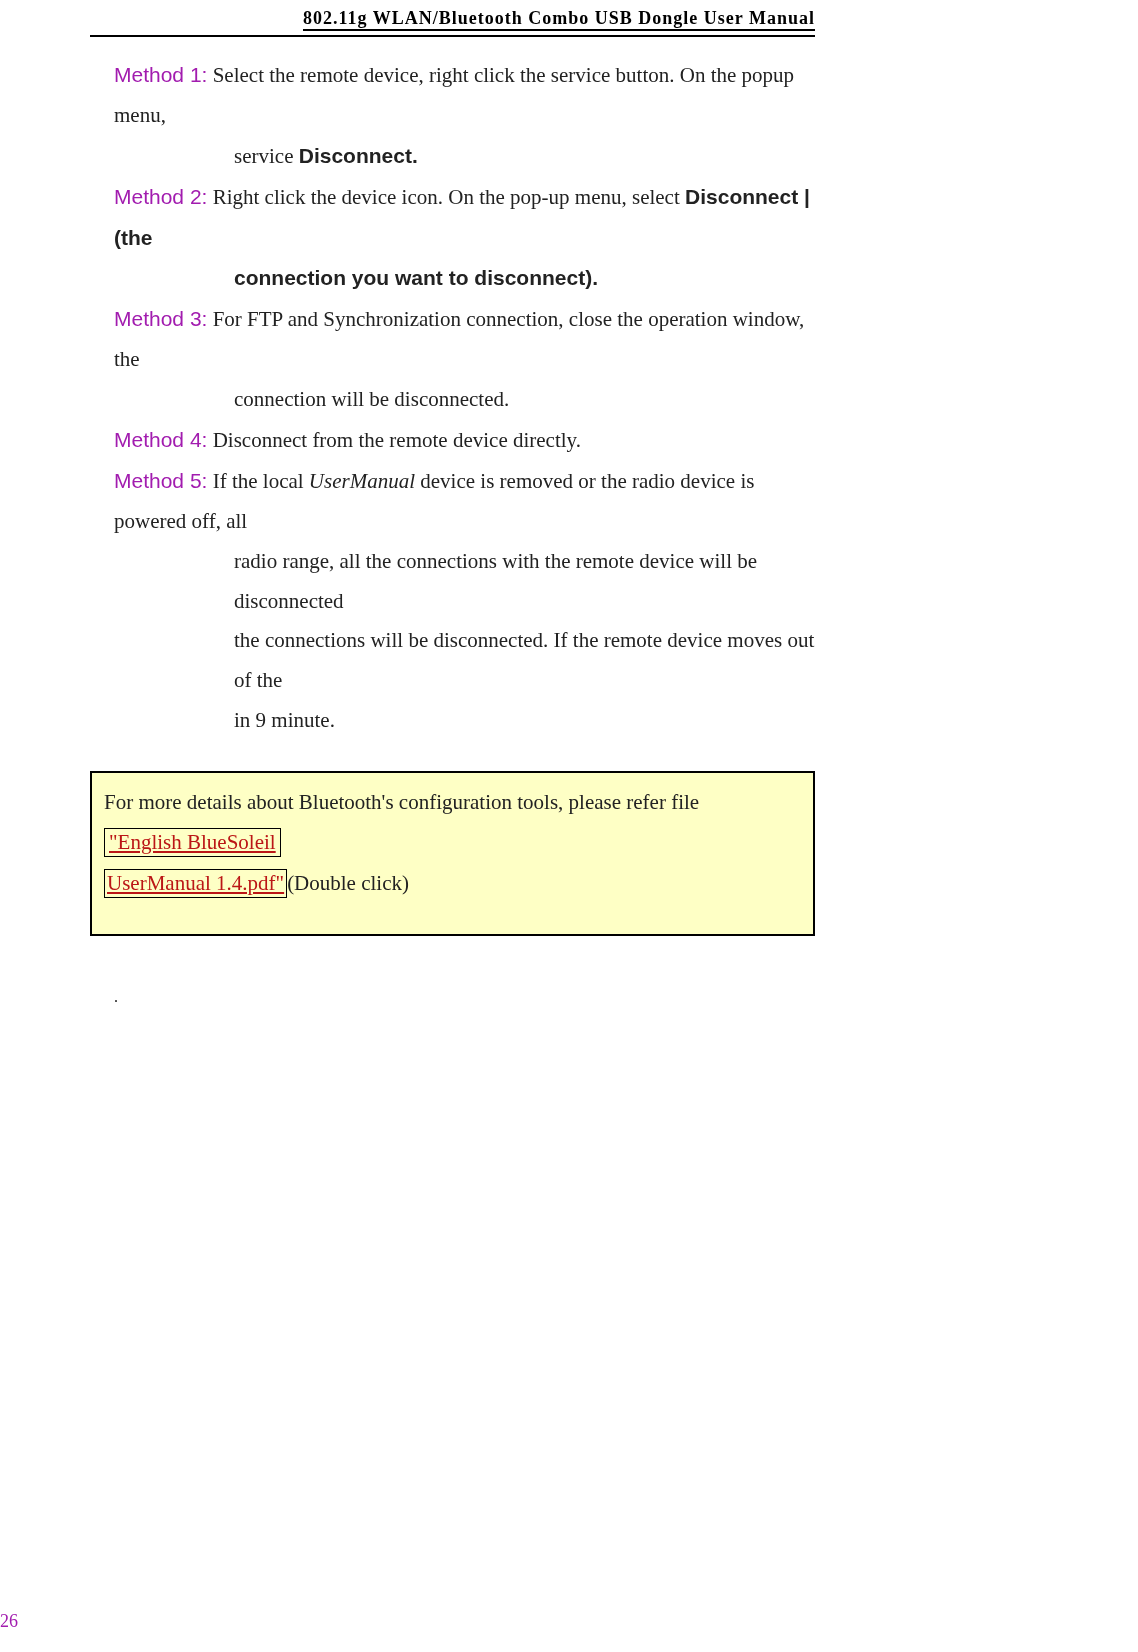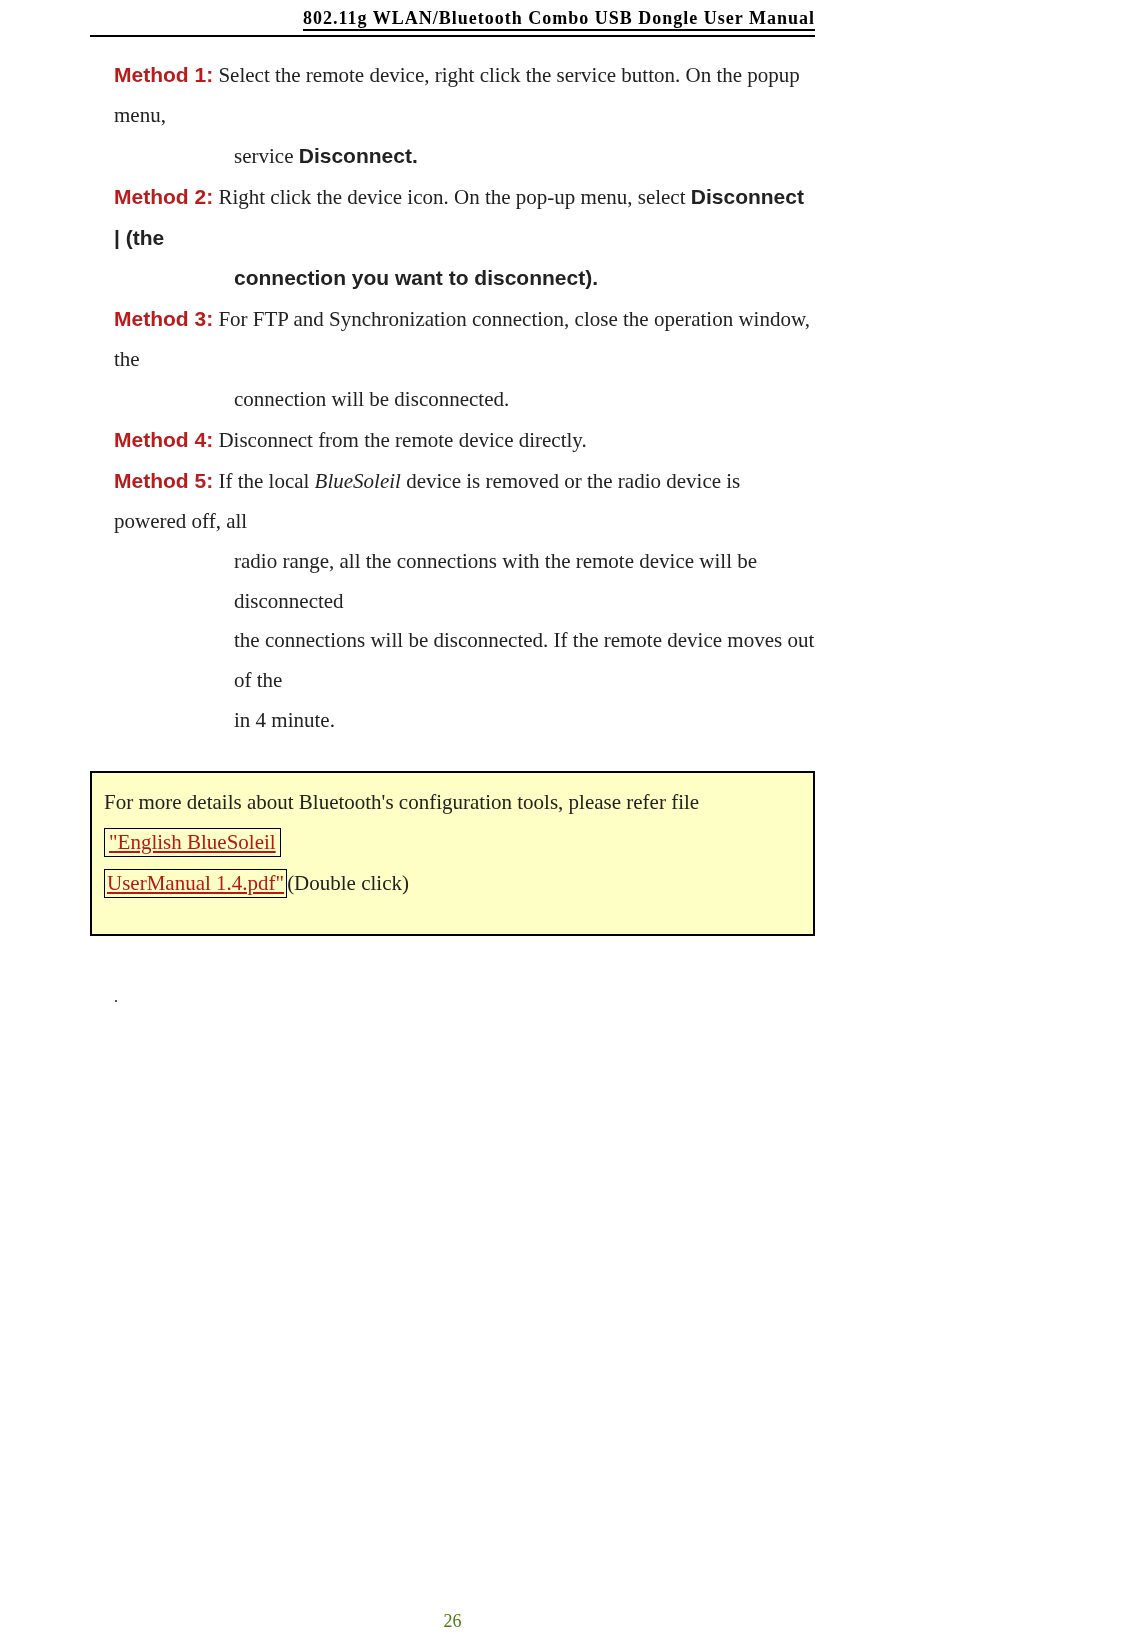--- a/index.html
+++ b/index.html
@@ -34,23 +34,23 @@
   .content {
     font-size: 21px;
     line-height: 1.9;
     font-family: Georgia, "Times New Roman", serif;
     color: #222;
   }
   .method-row {
     padding-left: 24px;
   }
   .method-label {
-    font-weight: 700;
+    font-weight: 400;
     font-family: Arial, "Helvetica Neue", sans-serif;
-    color: #b91c1c;
+    color: #a21caf;
   }
   .method-body {
     display: inline;
   }
   .cont {
     padding-left: 144px;
   }
   .sans-bold {
     font-weight: 600;
     font-family: Arial, "Helvetica Neue", sans-serif;
@@ -81,23 +81,22 @@
     display: inline-block;
     line-height: 1.3;
     margin-top: 6px;
   }
   .after-quote { font-family: Liberation Serif, serif; }
   .footer {
     position: absolute;
     bottom: 20px;
     left: 0;
     width: 100%;
-    text-align: center;
     font-size: 18px;
-    color: #4d7c0f;
+    color: #a21caf;
   }
   .dot {
     padding-left: 24px;
     margin-top: 46px;
     font-size: 16px;
   }
 </style>
 </head>
 <body>
 
@@ -129,30 +128,30 @@
     </div>
     <div class="cont">
       <span>connection will be disconnected.</span>
     </div>
 
     <div class="method-row">
       <span class="method-label">Method 4:</span><span class="method-body"> Disconnect from the remote device directly.</span>
     </div>
 
     <div class="method-row">
-      <span class="method-label">Method 5:</span><span class="method-body"> If the local </span><span class="ital">BlueSoleil</span><span> device is removed or the radio device is powered off, all</span>
+      <span class="method-label">Method 5:</span><span class="method-body"> If the local </span><span class="ital">UserManual</span><span> device is removed or the radio device is powered off, all</span>
     </div>
     <div class="cont">
       <span>radio range, all the connections with   the remote device will be disconnected</span>
     </div>
     <div class="cont">
       <span>the connections will be disconnected. If the remote device moves out of the</span>
     </div>
     <div class="cont">
-      <span>in 4 minute.</span>
+      <span>in 9 minute.</span>
     </div>
 
     <div class="callout-wrap">
       <span>For more details about Bluetooth's configuration tools, please refer file </span><span class="link-box1">"English BlueSoleil</span>
       <br>
       <span class="link-box2">UserManual 1.4.pdf"</span><span class="after-quote">(Double click)</span>
     </div>
 
     <div class="dot">.</div>
 

